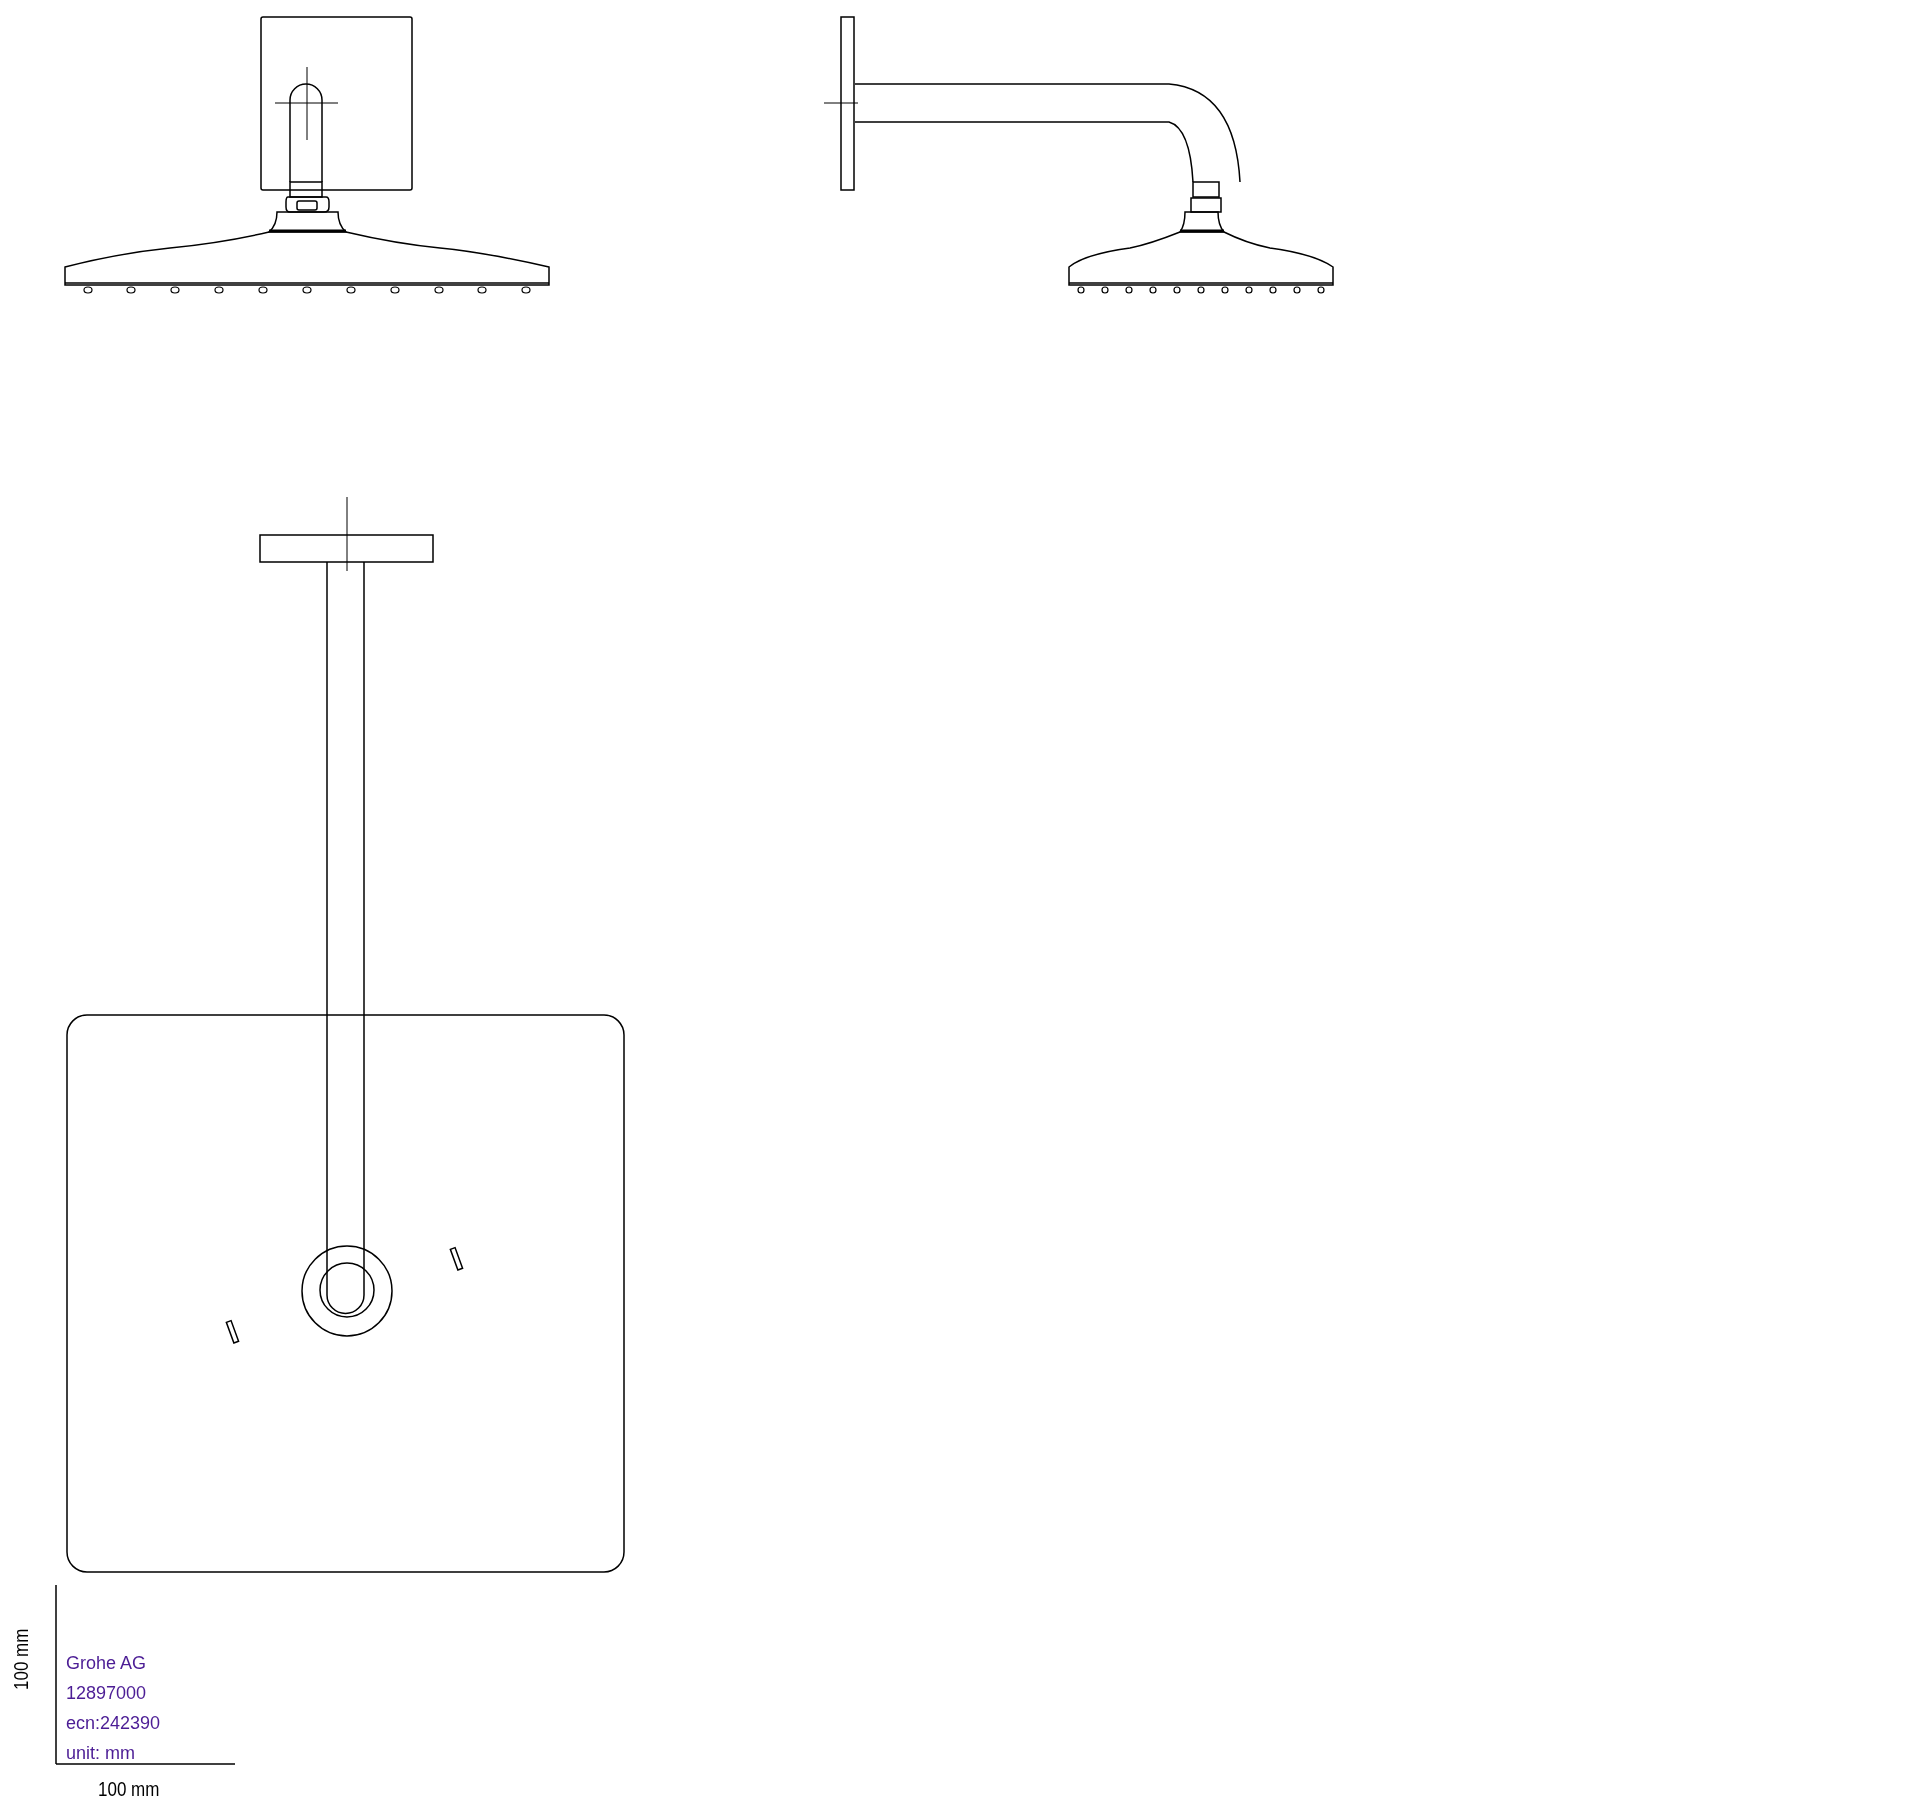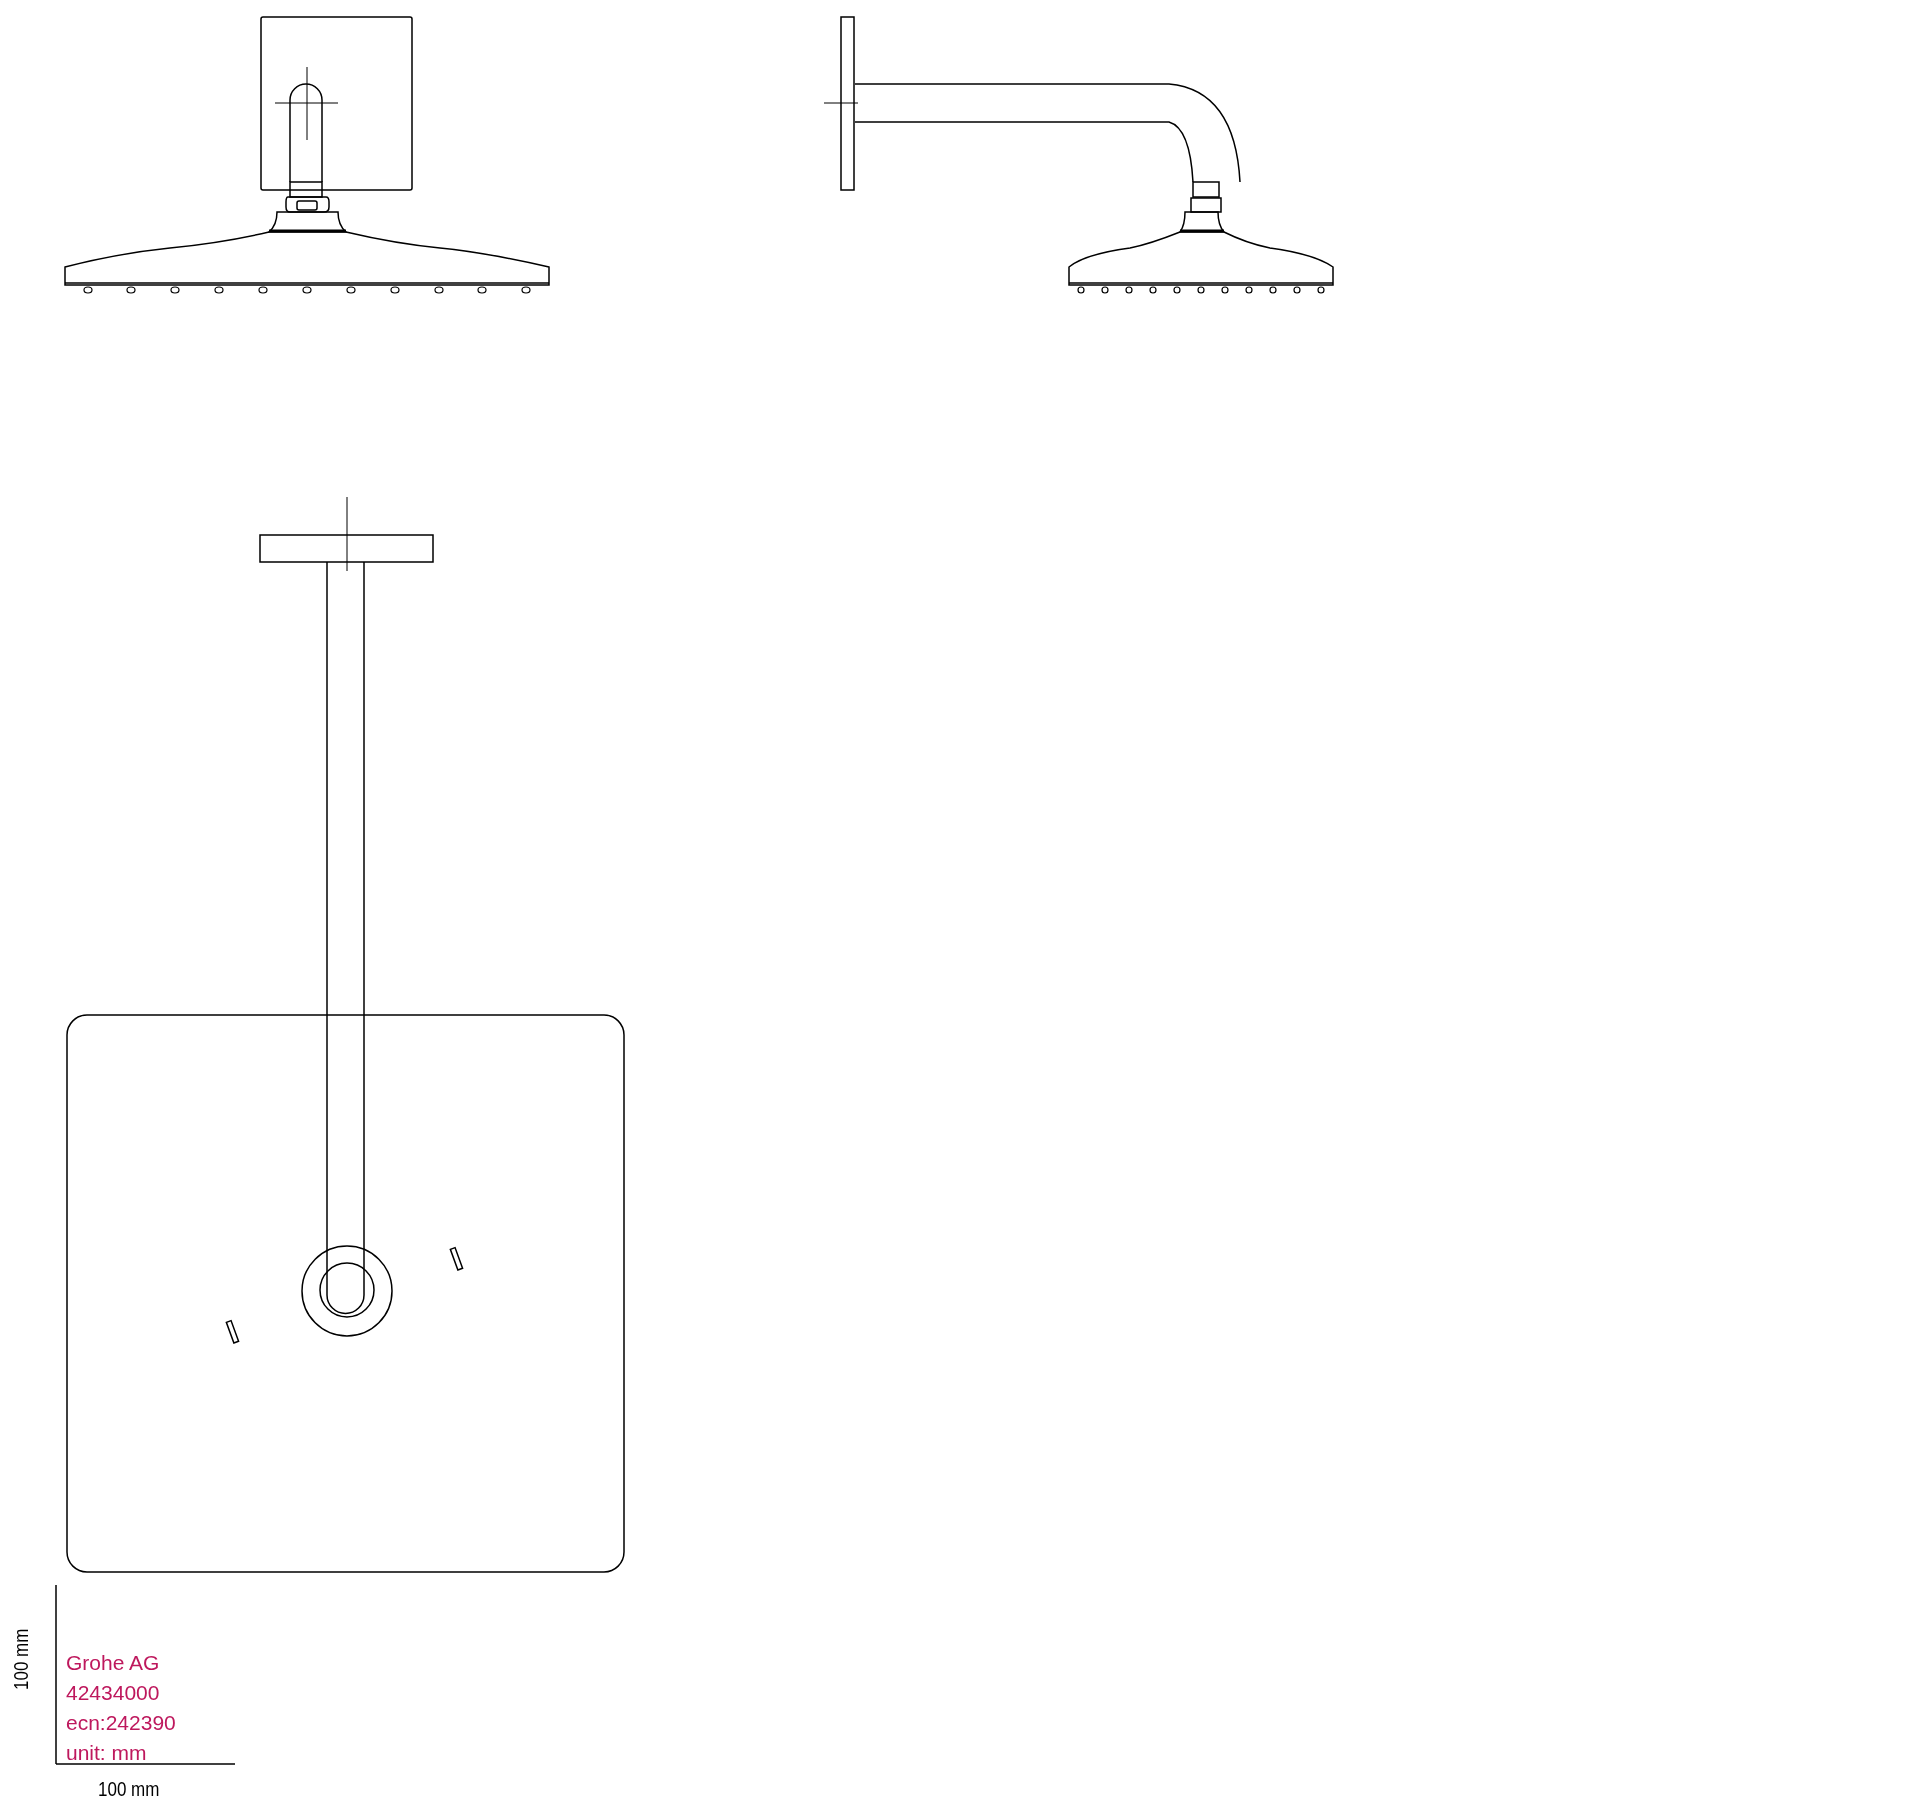--- a/index.html
+++ b/index.html
@@ -1,18 +1,18 @@
 <!DOCTYPE html>
 <html><head>
 <meta charset="utf-8">
 <style>
   html, body { margin: 0; padding: 0; background: #ffffff; }
   body { width: 1920px; height: 1819px; position: relative; overflow: hidden; font-family: "Liberation Sans", sans-serif; }
   svg.drawing { position: absolute; left: 0; top: 0; }
-  .info { position: absolute; left: 66px; top: 1648px; font-size: 21px; line-height: 30px; color: #be185d; }
+  .info { position: absolute; left: 66px; top: 1648px; font-size: 18px; line-height: 30px; color: #4c1d95; }
   .info div { white-space: nowrap; }
   .scale-x { position: absolute; left: 98px; top: 1778px; font-size: 20px; color: #000; transform: scaleX(0.85); transform-origin: left; }
   .scale-y { position: absolute; left: 10px; top: 1690px; font-size: 20px; color: #000; transform: rotate(-90deg) scaleX(0.85); transform-origin: left top; white-space: nowrap; }
 </style>
 </head>
 <body>
 
 <svg class="drawing" width="1920" height="1819" viewBox="0 0 1920 1819" fill="none" stroke="#000" stroke-width="1.5">
 
   <g>
@@ -82,18 +82,18 @@
   </g>
 
   <g>
     <line x1="56" y1="1585" x2="56" y2="1764"></line>
     <line x1="56" y1="1764" x2="235" y2="1764"></line>
   </g>
 </svg>
 
 <div class="info">
   <div>Grohe AG</div>
-  <div>42434000</div>
+  <div>12897000</div>
   <div>ecn:242390</div>
   <div>unit: mm</div>
 </div>
 <div class="scale-x">100 mm</div>
 <div class="scale-y">100 mm</div>
 
 </body></html>

